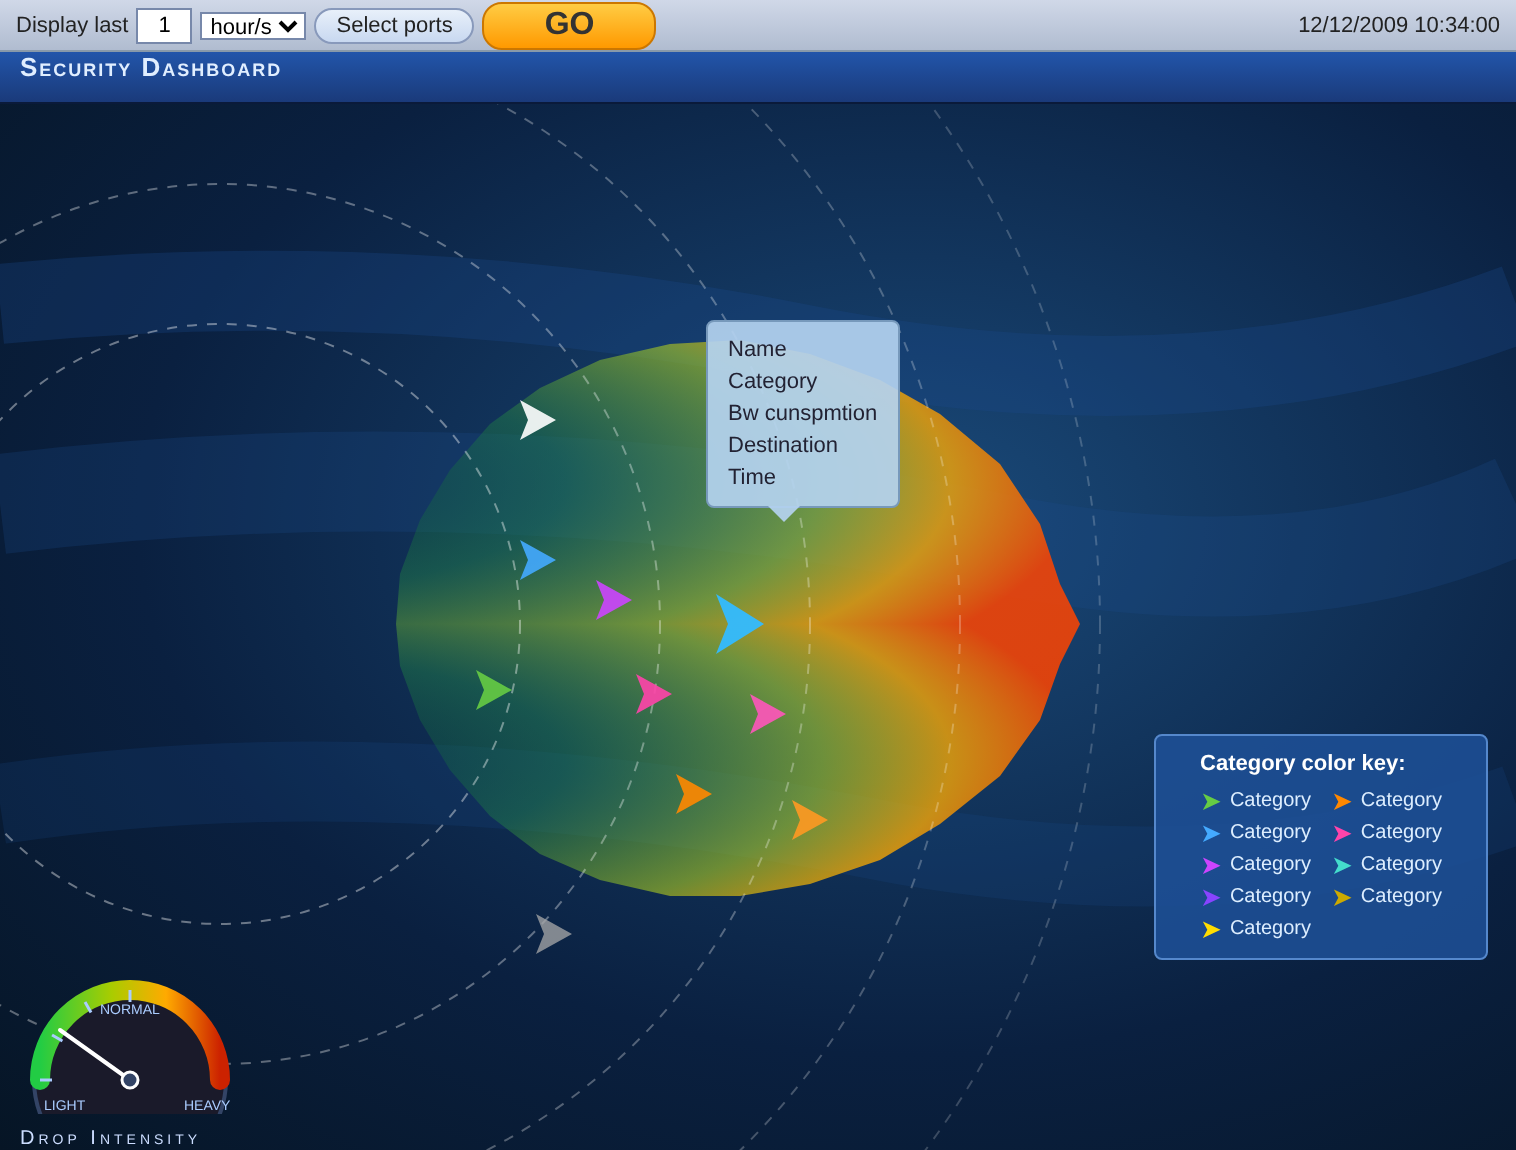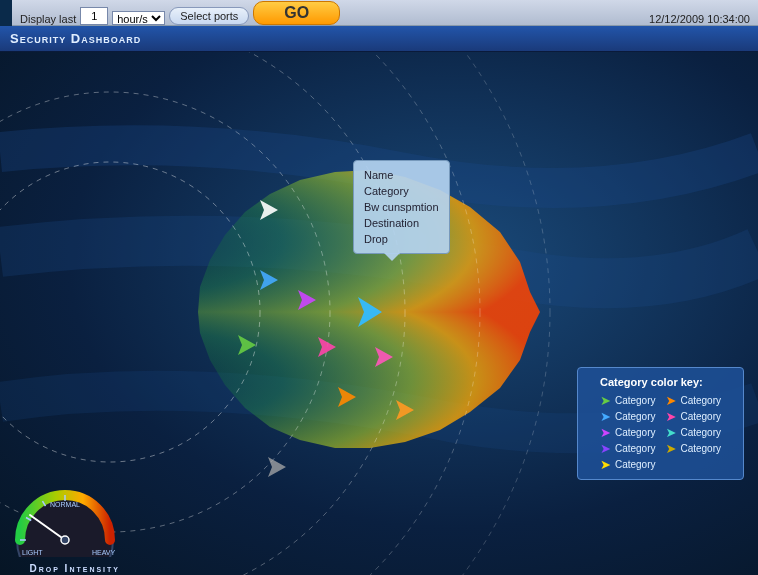--- a/index.html
+++ b/index.html
@@ -9,25 +9,24 @@
       overflow: hidden;
       font-family: Arial, sans-serif;
       background: #0a2a4a;
     }
 
     
     #toolbar {
       background: linear-gradient(to bottom, #d0d8e8, #b0bcd0);
       height: 26px;
       display: flex;
-      align-items: flex-end;
+      align-items: center;
       padding: 0 8px;
       border-bottom: 1px solid #8899aa;
       gap: 4px;
-      margin-left: 12px;
     }
     .toolbar-label {
       font-size: 11px;
       color: #222;
     }
     .toolbar-input {
       width: 28px;
       height: 18px;
       border: 1px solid #7788aa;
       background: white;
@@ -64,21 +63,20 @@
       margin-left: auto;
       font-size: 11px;
       color: #222;
     }
 
     
     #dashboard-header {
       background: linear-gradient(to bottom, #2255aa, #1a3a7a);
       height: 26px;
       display: flex;
-      align-items: center;
       padding: 0 10px;
       border-bottom: 1px solid #0a1a3a;
     }
     .dashboard-title {
       font-size: 13px;
       font-weight: bold;
       color: #e0eeff;
       font-variant: small-caps;
       letter-spacing: 1px;
     }
@@ -171,23 +169,23 @@
     
     #gauge-container {
       position: absolute;
       left: 10px;
       bottom: 5px;
       width: 110px;
       height: 85px;
       z-index: 10;
     }
     .gauge-label {
-      text-align: right;
+      text-align: left;
       font-size: 10px;
-      font-weight: bold;
+      font-weight: normal;
       color: #ccddff;
       letter-spacing: 2px;
       margin-top: 2px;
       font-variant: small-caps;
     }
   </style>
 </head>
 <body>
 
 <div id="toolbar">
@@ -258,21 +256,21 @@
     <polygon points="396,348 414,358 396,368 400,358" fill="#ff9922" opacity="0.9"></polygon>
 
     <polygon points="268,405 286,415 268,425 272,415" fill="#aaaaaa" opacity="0.75"></polygon>
   </svg>
 
   <div id="tooltip">
     <div class="tooltip-row">Name</div>
     <div class="tooltip-row">Category</div>
     <div class="tooltip-row">Bw cunspmtion</div>
     <div class="tooltip-row">Destination</div>
-    <div class="tooltip-row">Drop</div>
+    <div class="tooltip-row">Time</div>
   </div>
 
   <div id="color-key">
     <div class="color-key-title">Category color key:</div>
     <div class="color-key-grid">
       <div class="color-key-item">
         <span class="arrow-icon" style="color:#66cc44">➤</span>
         <span>Category</span>
       </div>
       <div class="color-key-item">

